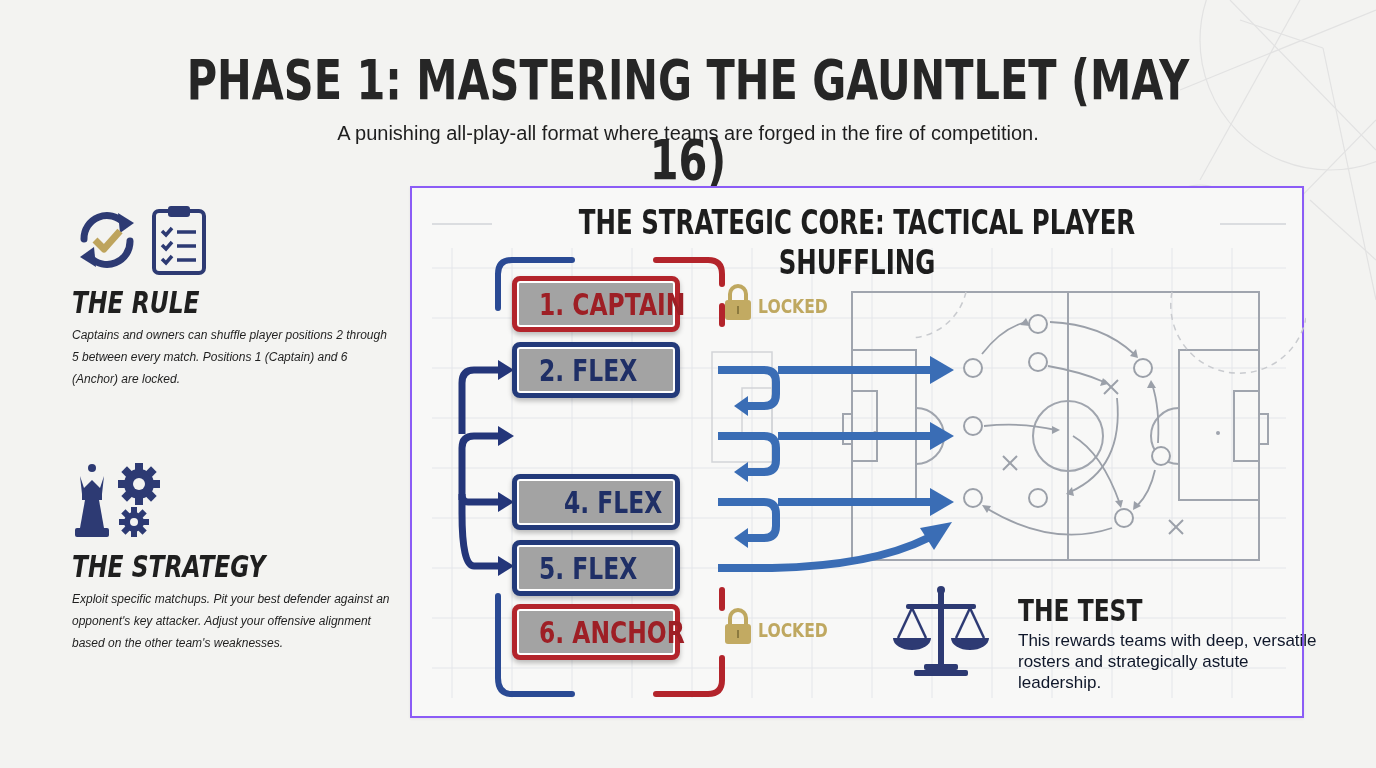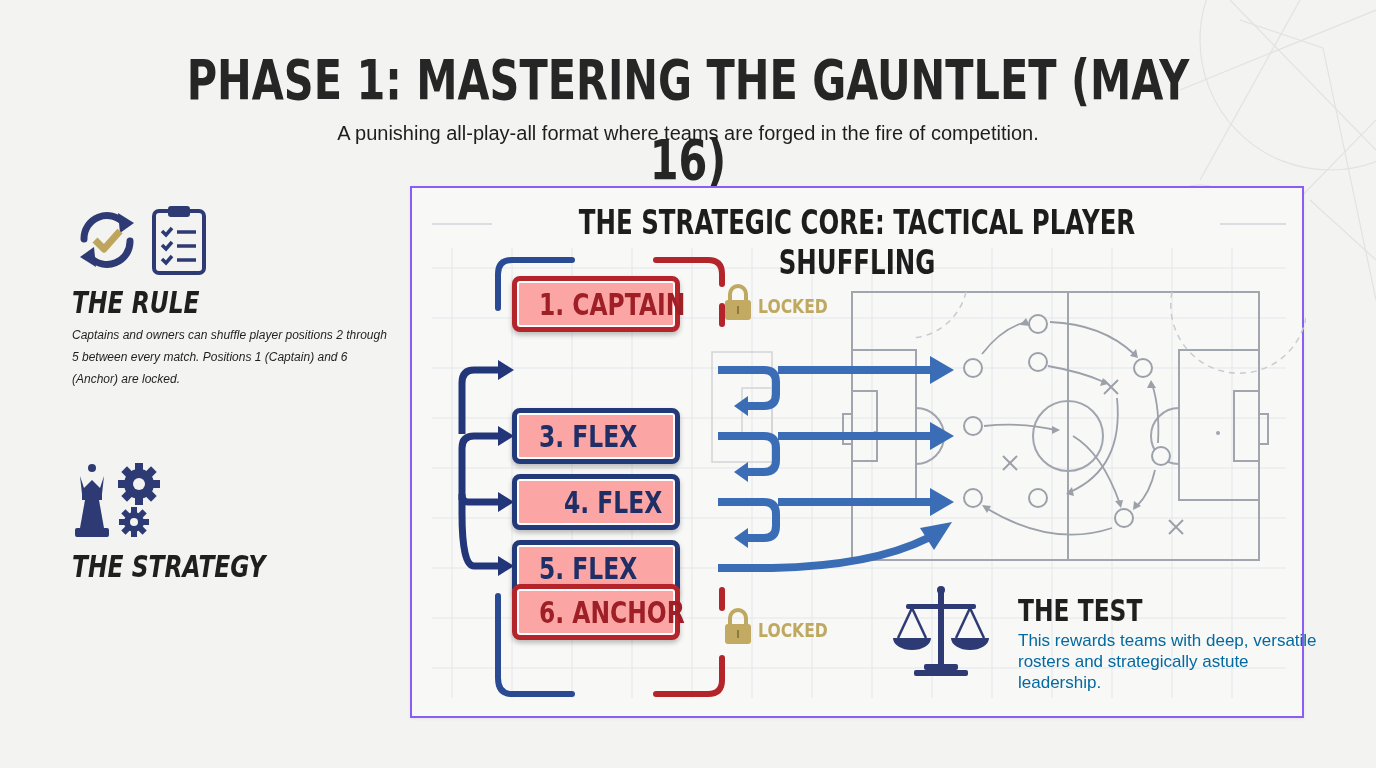--- a/index.html
+++ b/index.html
@@ -35,42 +35,42 @@
     box-shadow: 0 1px 3px rgba(0,0,0,0.06);
   }
   .panel-title {
     position: absolute; left: 0; top: 14px; width: 100%; text-align: center;
     font-family: "DejaVu Sans", sans-serif; font-weight: bold; font-size: 34px; color: #1d1d1d;
     transform: scaleX(0.72); line-height: 40px;
   }
   .panel svg.diagram { position: absolute; left: 0; top: 0; }
   .slot {
     position: absolute; left: 100px; width: 168px; height: 56px;
-    border-radius: 8px; background: #fca5a5;
+    border-radius: 8px; background: #a3a3a3;
     border: 5px solid #233a7a;
     box-shadow: 0 3px 5px rgba(0,0,0,0.25), inset 0 0 0 2px #ffffff;
     display: flex; align-items: center; padding-left: 22px;
   }
   .slot.locked { border-color: #b3242b; }
   .slot-label {
     font-family: "DejaVu Sans", sans-serif; font-weight: bold; font-size: 30px;
     color: #1f2f66; transform: scaleX(0.78); transform-origin: left; white-space: nowrap;
   }
   .slot.locked .slot-label { color: #9e1f25; }
   .lock-tag { position: absolute; display: flex; align-items: center; gap: 6px; }
   .lock-text {
     font-family: "DejaVu Sans", sans-serif; font-weight: bold; font-size: 20px; color: #bfa860;
     transform: scaleX(0.78); transform-origin: left; white-space: nowrap;
   }
   .test-block { position: absolute; left: 478px; top: 404px; width: 300px; }
   .test-title {
     font-family: "DejaVu Sans", sans-serif; font-weight: bold; font-size: 30px; color: #1f1f1f;
     transform: scaleX(0.78); transform-origin: left; white-space: nowrap; line-height: 34px;
   }
-  .test-body { font-size: 17px; line-height: 21px; color: #0369a1; margin-top: 2px; }
+  .test-body { font-size: 17px; line-height: 21px; color: #0f172a; margin-top: 2px; }
 </style>
 </head>
 <body>
 
 <svg class="bg-deco" viewBox="0 0 1376 768">
   <g stroke="#e2e2e2" stroke-width="1.2" fill="none">
     <circle cx="1330" cy="40" r="130"></circle>
     <circle cx="1200" cy="230" r="45"></circle>
     <line x1="1230" y1="0" x2="1376" y2="150"></line>
     <line x1="1180" y1="90" x2="1376" y2="10"></line>
@@ -143,20 +143,21 @@
             <rect x="-3" y="9" width="6" height="6" transform="rotate(45)"></rect>
           <rect x="-15" y="-3" width="6" height="6" transform="rotate(45)"></rect>
             <rect x="9" y="-3" width="6" height="6" transform="rotate(45)"></rect>
         </g>
       </g>
       <circle cx="25" cy="24" r="6" fill="#f3f3f1"></circle>
       <circle cx="20" cy="62" r="4" fill="#f3f3f1"></circle>
     </svg>
   </div>
   <div class="sec-title" style="margin-top:10px;">THE STRATEGY</div>
+  <div class="sec-body">Exploit specific matchups. Pit your best defender against an opponent's key attacker. Adjust your offensive alignment based on the other team's weaknesses.</div>
 </div>
 
 <div class="panel">
   <svg class="diagram" width="894" height="532" viewBox="0 0 894 532">
 
     <g stroke="#e4e6ea" stroke-width="1">
       <line x1="20" y1="80" x2="874" y2="80"></line>
         <line x1="20" y1="130" x2="874" y2="130"></line>
       <line x1="20" y1="180" x2="874" y2="180"></line>
         <line x1="20" y1="230" x2="874" y2="230"></line>
@@ -316,30 +317,30 @@
       <rect x="512" y="476" width="34" height="6" rx="2" stroke="none"></rect>
       <rect x="502" y="482" width="54" height="6" rx="2" stroke="none"></rect>
     </g>
   </svg>
 
   <div class="panel-title">THE STRATEGIC CORE: TACTICAL PLAYER SHUFFLING</div>
 
   <div class="slot locked" style="top:88px;">
     <span class="slot-label">1. CAPTAIN</span>
   </div>
-  <div class="slot" style="top:220px;">
-    <span class="slot-label">3. FLEX</span>
+  <div class="slot" style="top:154px;">
+    <span class="slot-label">2. FLEX</span>
   </div>
   <div class="slot" style="top:286px;padding-left:47px;">
     <span class="slot-label">4. FLEX</span>
   </div>
   <div class="slot" style="top:352px;">
     <span class="slot-label">5. FLEX</span>
   </div>
-  <div class="slot locked" style="top:396px;">
+  <div class="slot locked" style="top:416px;">
     <span class="slot-label">6. ANCHOR</span>
   </div>
 
   <div class="lock-tag" style="left:346px; top:106px;">
     <span class="lock-text">LOCKED</span>
   </div>
   <div class="lock-tag" style="left:346px; top:430px;">
     <span class="lock-text">LOCKED</span>
   </div>
 

